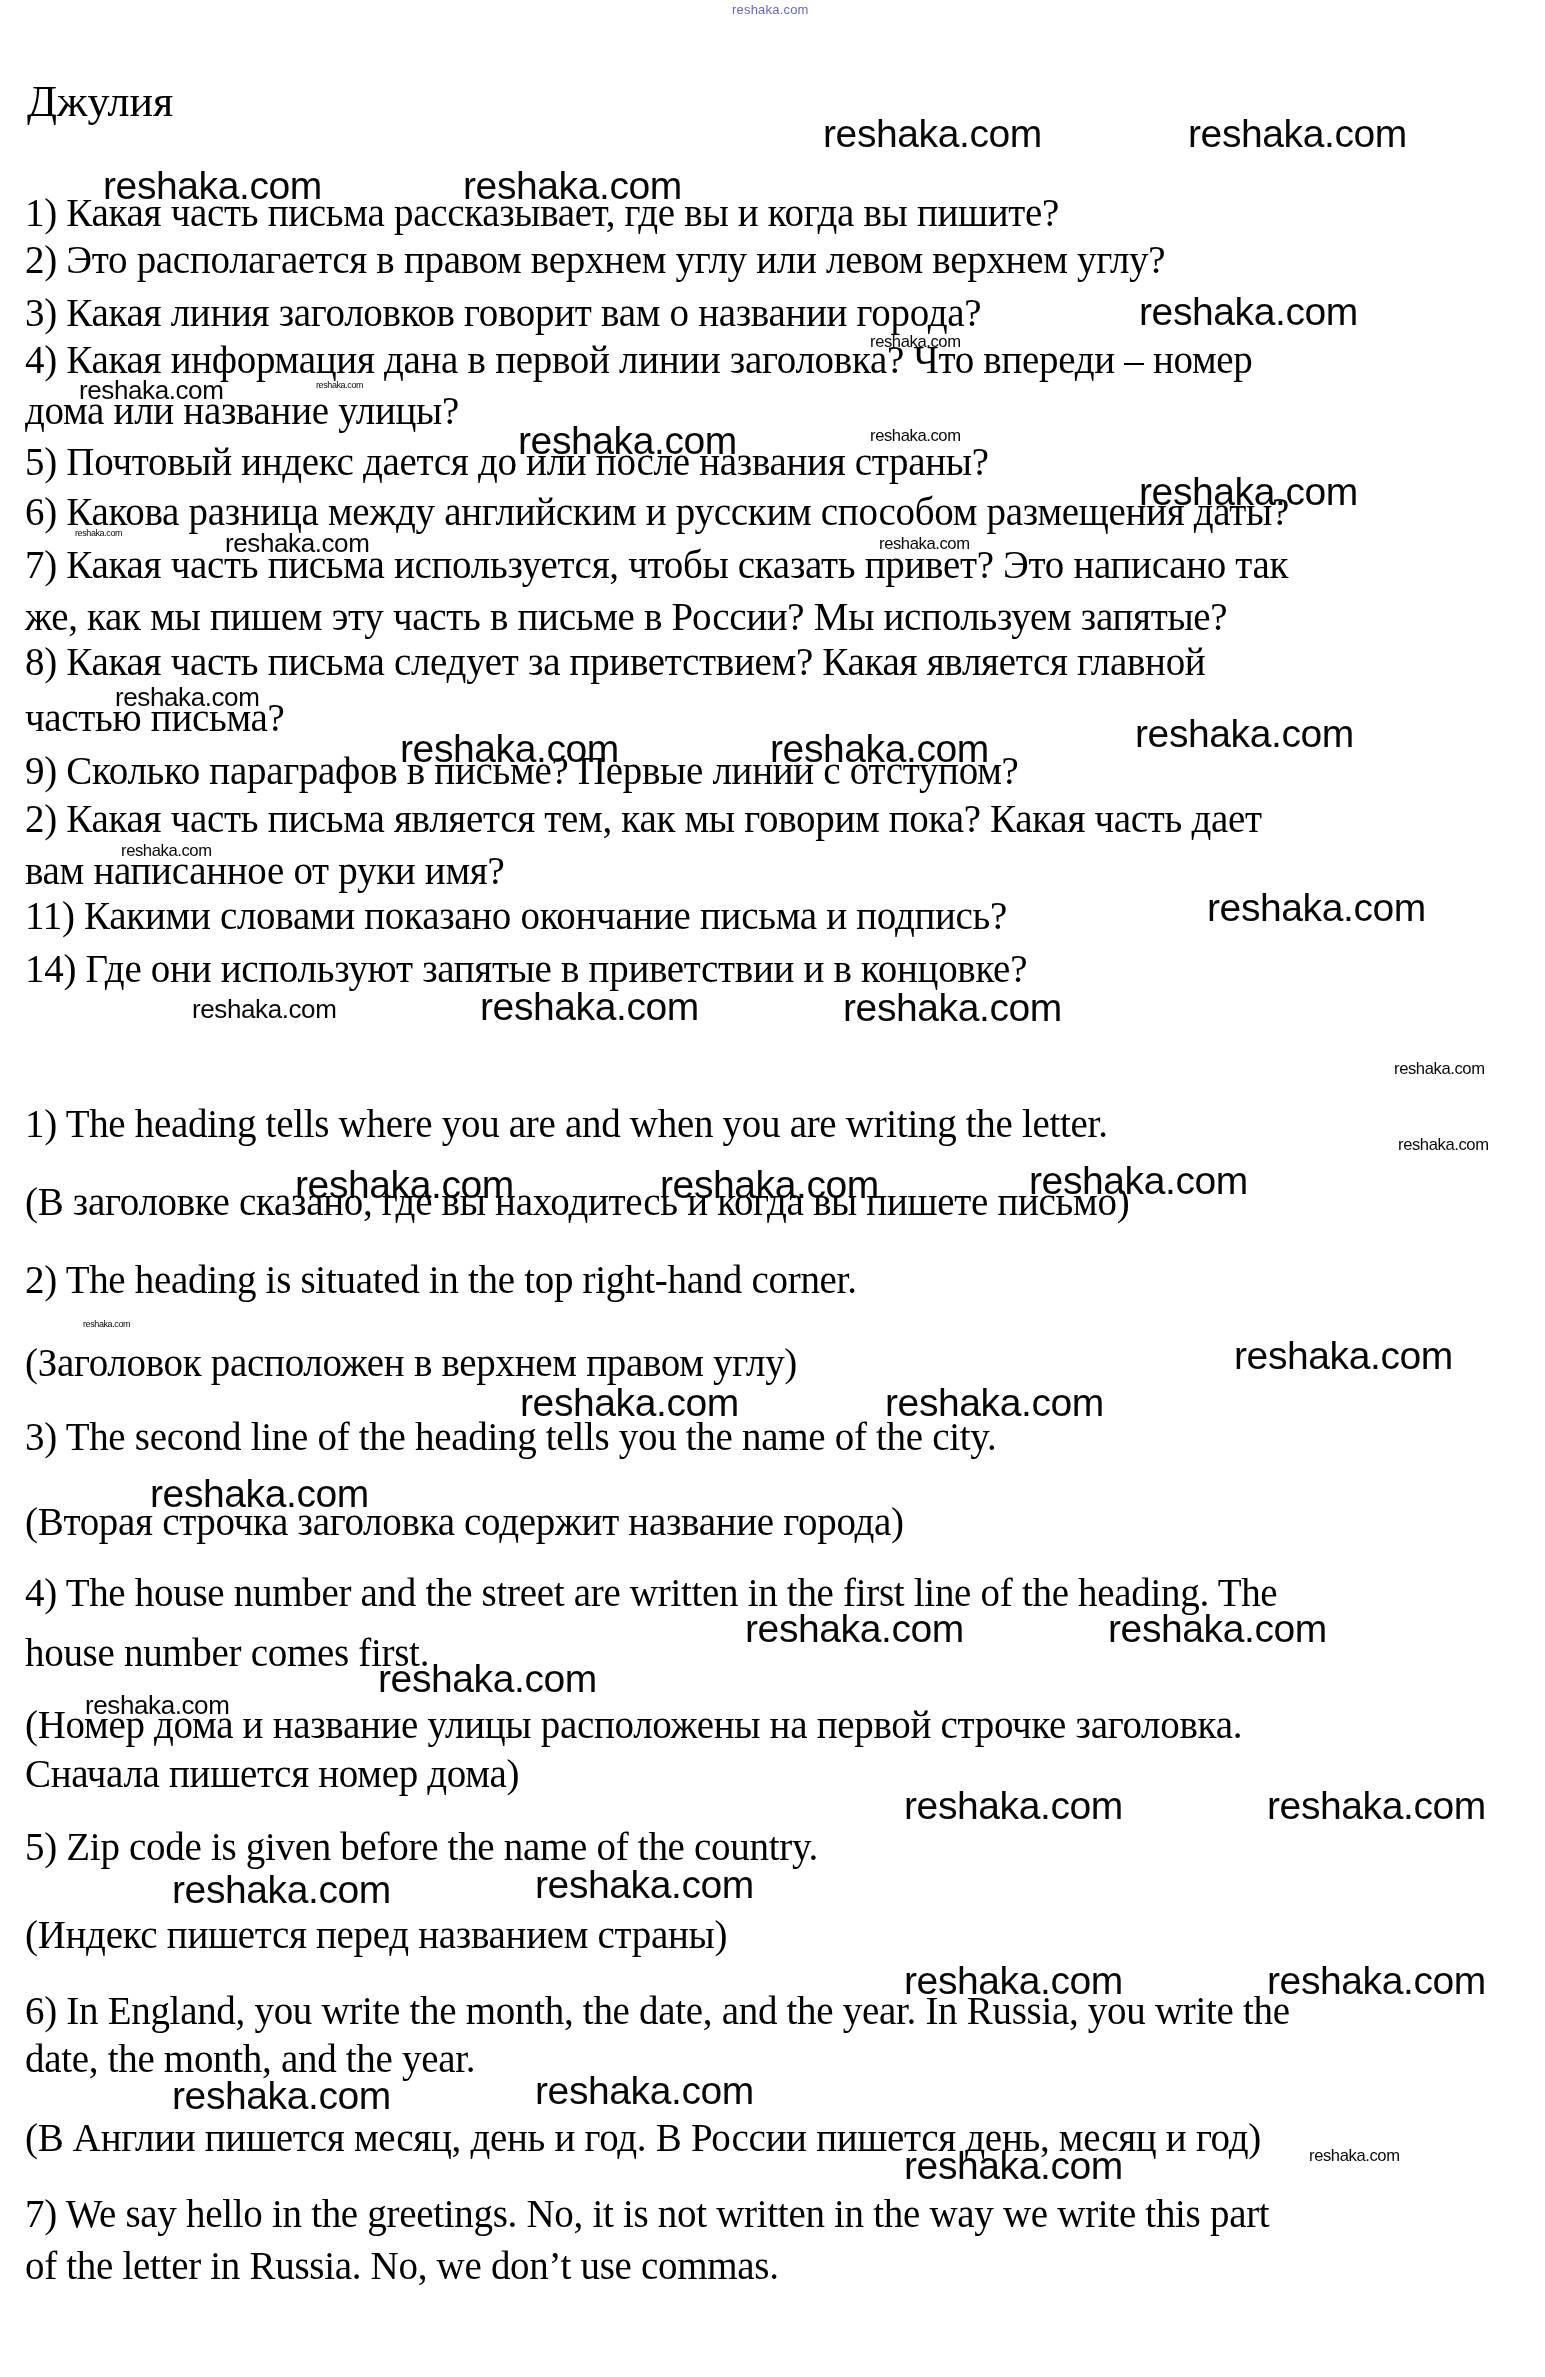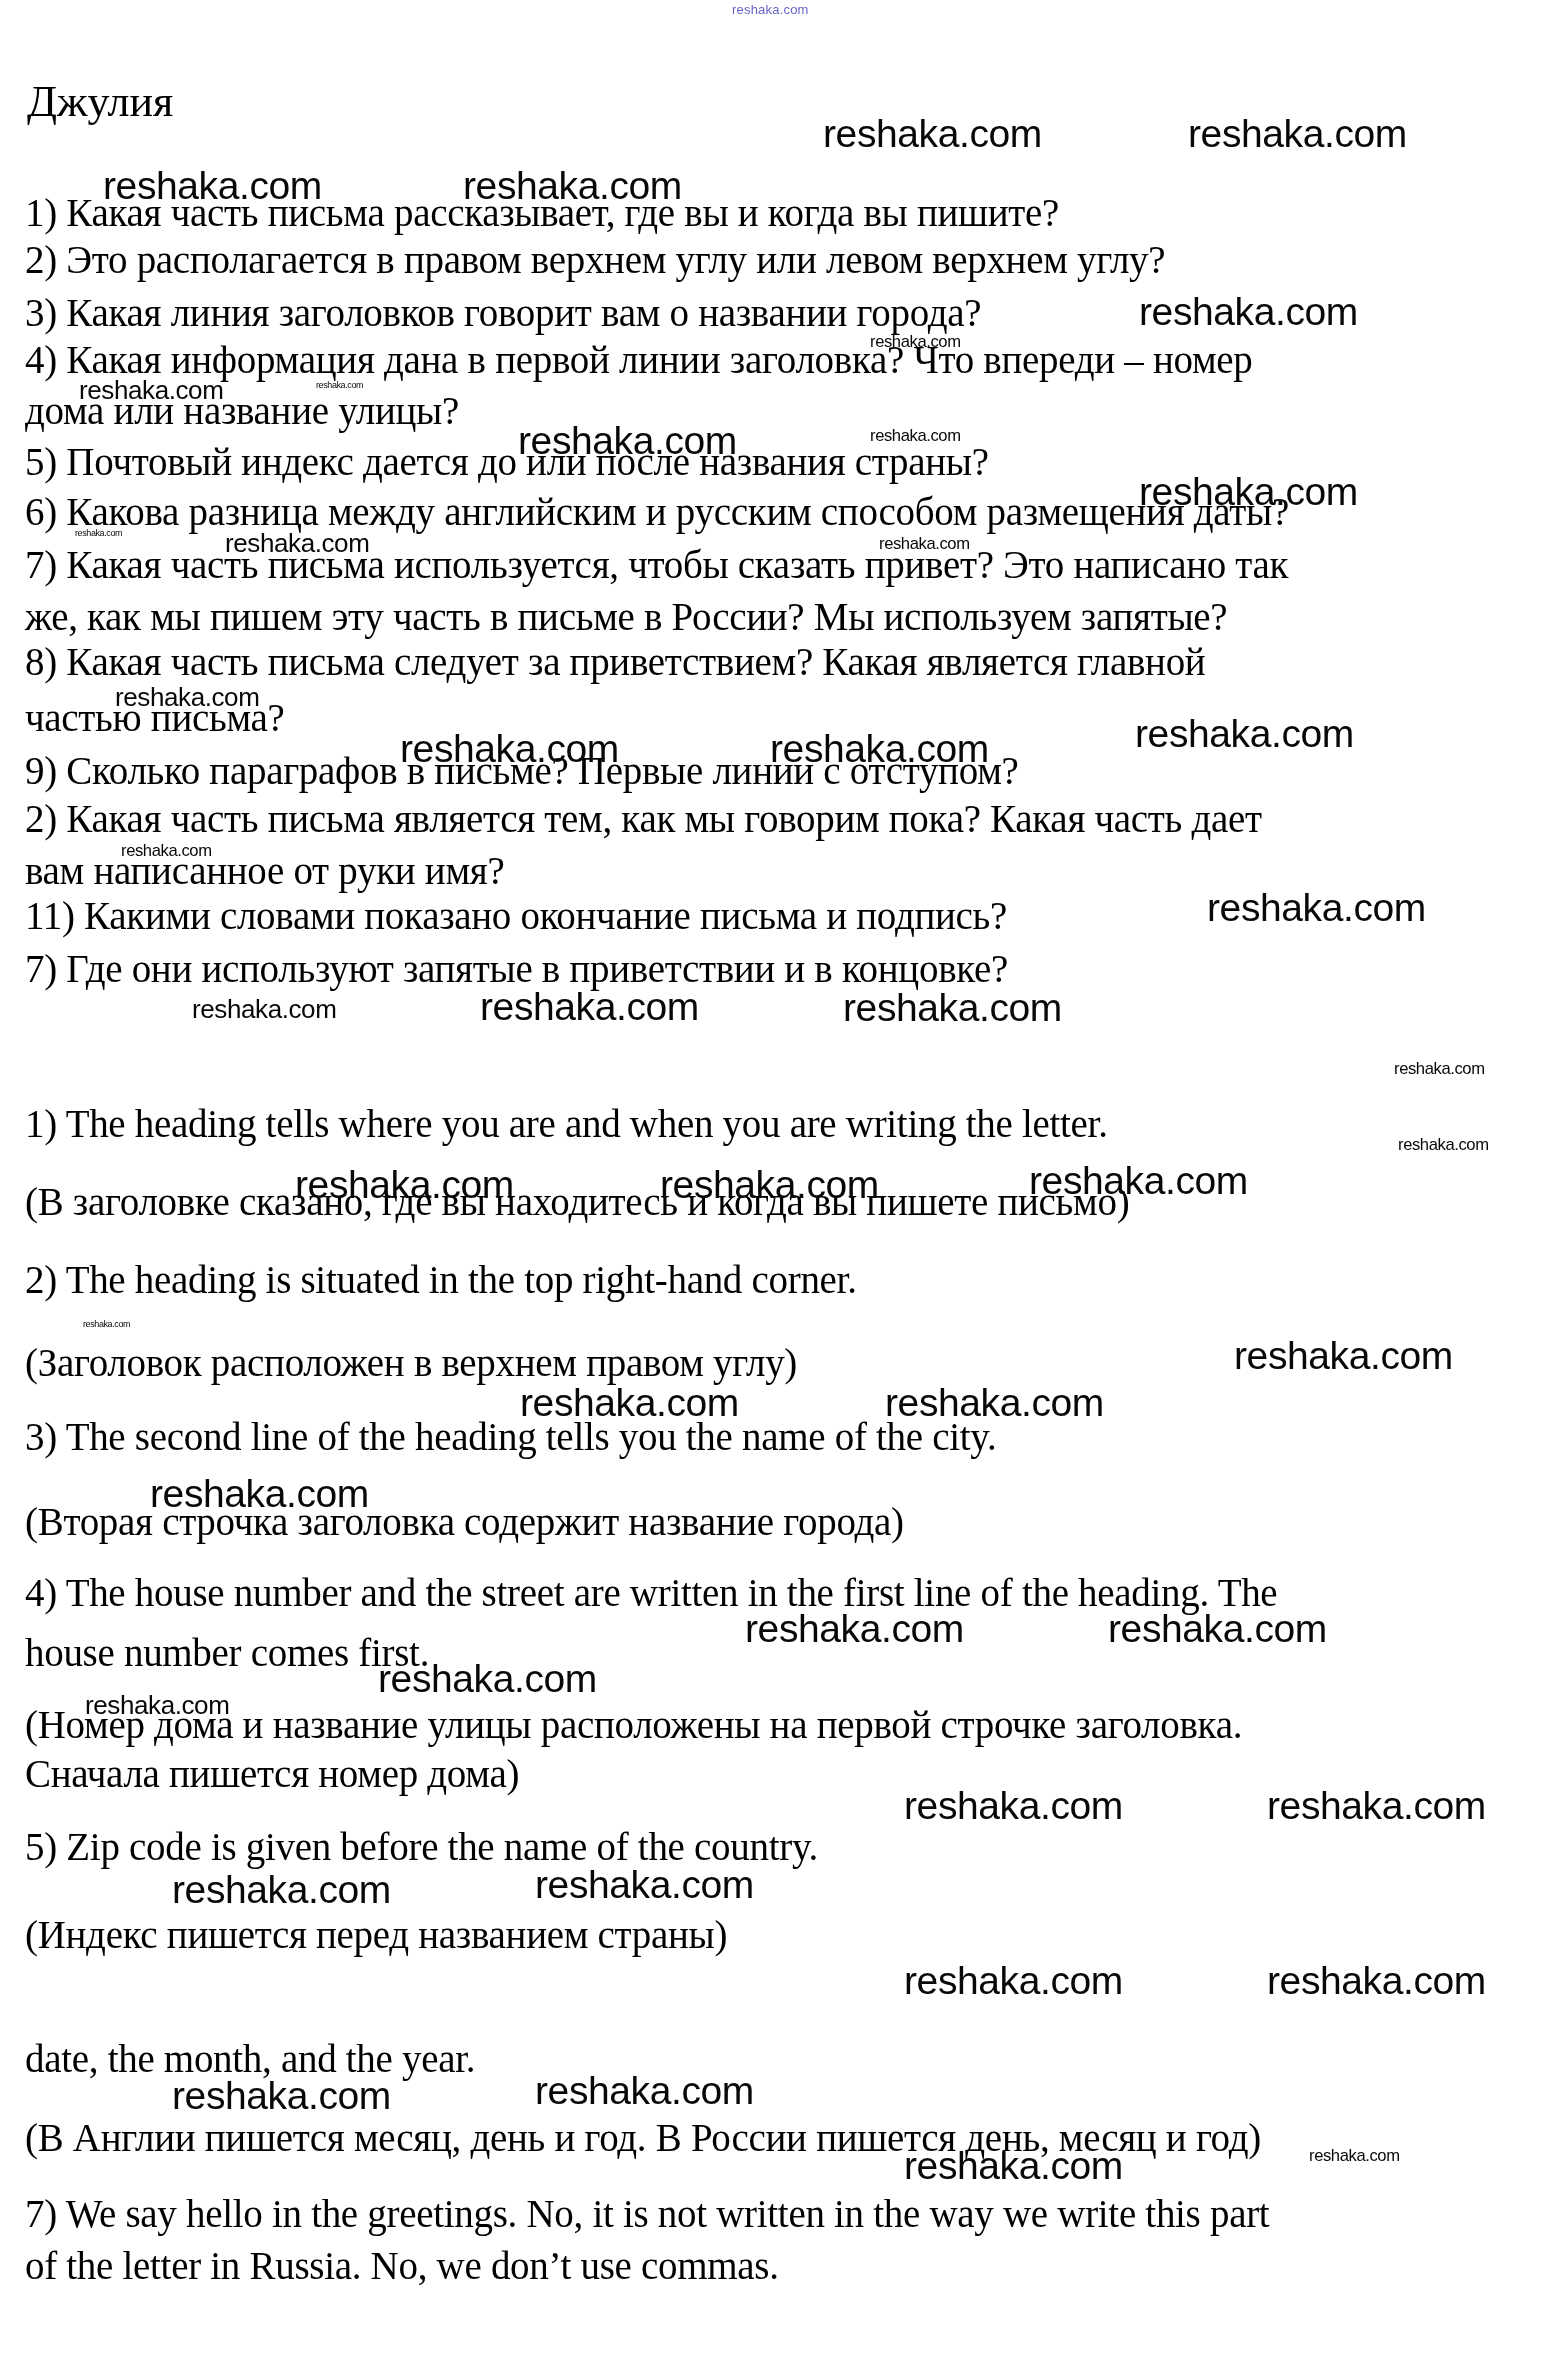--- a/index.html
+++ b/index.html
@@ -59,34 +59,35 @@
   <div class="line" style="top:440px">5) Почтовый индекс дается до или после названия страны?</div>
   <div class="line" style="top:490px">6) Какова разница между английским и русским способом размещения даты?</div>
   <div class="line" style="top:543px">7) Какая часть письма используется, чтобы сказать привет? Это написано так</div>
   <div class="line" style="top:595px">же, как мы пишем эту часть в письме в России? Мы используем запятые?</div>
   <div class="line" style="top:640px">8) Какая часть письма следует за приветствием? Какая является главной</div>
   <div class="line" style="top:696px">частью письма?</div>
   <div class="line" style="top:749px">9) Сколько параграфов в письме? Первые линии с отступом?</div>
   <div class="line" style="top:797px">2) Какая часть письма является тем, как мы говорим пока? Какая часть дает</div>
   <div class="line" style="top:849px">вам написанное от руки имя?</div>
   <div class="line" style="top:894px">11) Какими словами показано окончание письма и подпись?</div>
-  <div class="line" style="top:947px">7) Где они используют запятые в приветствии и в концовке?</div>
+  <div class="line" style="top:947px">14) Где они используют запятые в приветствии и в концовке?</div>
 
   <div class="line" style="top:1102px">1) The heading tells where you are and when you are writing the letter.</div>
   <div class="line" style="top:1180px">(В заголовке сказано, где вы находитесь и когда вы пишете письмо)</div>
   <div class="line" style="top:1258px">2) The heading is situated in the top right-hand corner.</div>
   <div class="line" style="top:1341px">(Заголовок расположен в верхнем правом углу)</div>
   <div class="line" style="top:1415px">3) The second line of the heading tells you the name of the city.</div>
   <div class="line" style="top:1500px">(Вторая строчка заголовка содержит название города)</div>
   <div class="line" style="top:1571px">4) The house number and the street are written in the first line of the heading. The</div>
   <div class="line" style="top:1631px">house number comes first.</div>
   <div class="line" style="top:1752px">Сначала пишется номер дома)</div>
   <div class="line" style="top:1703px">(Номер дома и название улицы расположены на первой строчке заголовка.</div>
   <div class="line" style="top:1825px">5) Zip code is given before the name of the country.</div>
   <div class="line" style="top:1913px">(Индекс пишется перед названием страны)</div>
+  <div class="line" style="top:1989px">6) In England, you write the month, the date, and the year. In Russia, you write the</div>
   <div class="line" style="top:2037px">date, the month, and the year.</div>
   <div class="line" style="top:2116px">(В Англии пишется месяц, день и год. В России пишется день, месяц и год)</div>
   <div class="line" style="top:2192px">7) We say hello in the greetings. No, it is not written in the way we write this part</div>
   <div class="line" style="top:2244px">of the letter in Russia. No, we don’t use commas.</div>
 
   <div>
       <span class="wm wm-b" style="left: 732px; top: 3px;">reshaka.com</span>
       <span class="wm wm-l" style="left: 823px; top: 114px;">reshaka.com</span>
       <span class="wm wm-l" style="left: 1188px; top: 114px;">reshaka.com</span>
       <span class="wm wm-l" style="left: 103px; top: 166px;">reshaka.com</span>

